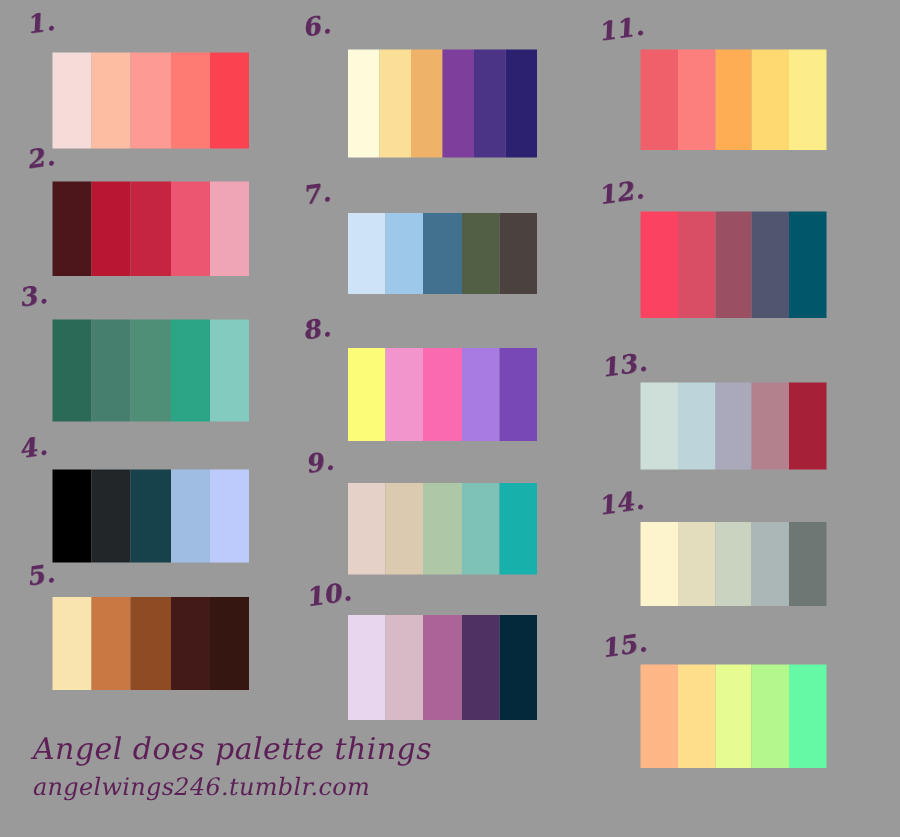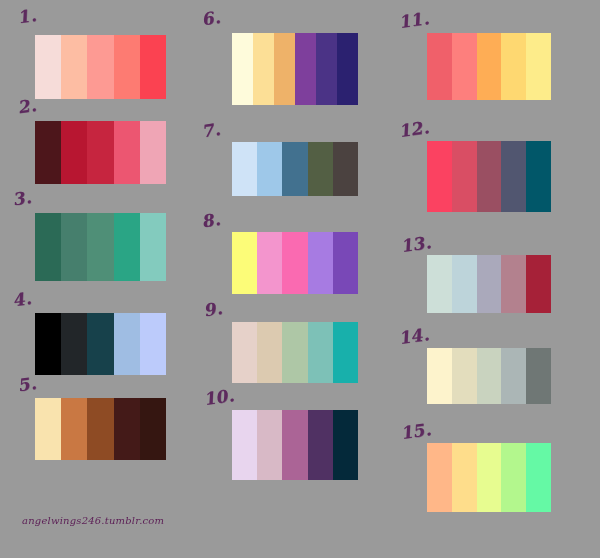--- a/index.html
+++ b/index.html
@@ -52,21 +52,21 @@
     letter-spacing: 0.3px;
     white-space: nowrap;
   }
   #signature-url {
     position: absolute;
     left: 22px;
     top: 515px;
     color: #5c1f56;
     font-family: "DejaVu Serif", serif;
     font-style: italic;
-    font-size: 10px;
+    font-size: 16px;
     letter-spacing: 0.2px;
     white-space: nowrap;
   }
 </style>
 </head>
 <body>
 
 <div id="canvas" style="background: rgb(154, 154, 154);">
 
   <div id="palettes-layer">
@@ -186,15 +186,16 @@
       <div class="pal-label" style="left: 402px; top: 423px;">15.</div>
       <div class="palette" style="left: 427px; top: 443px; width: 124px; height: 69px;">
         <div class="swatch" title="#ffb788" style="background: rgb(255, 183, 136);"></div>
         <div class="swatch" title="#fedd8b" style="background: rgb(254, 221, 139);"></div>
         <div class="swatch" title="#e7fc90" style="background: rgb(231, 252, 144);"></div>
         <div class="swatch" title="#b3f78d" style="background: rgb(179, 247, 141);"></div>
         <div class="swatch" title="#65f9a5" style="background: rgb(101, 249, 165);"></div>
       </div>
     </div>
 
+  <div id="signature">Angel does palette things</div>
   <div id="signature-url">angelwings246.tumblr.com</div>
 
 </div>
 
 </body></html>

